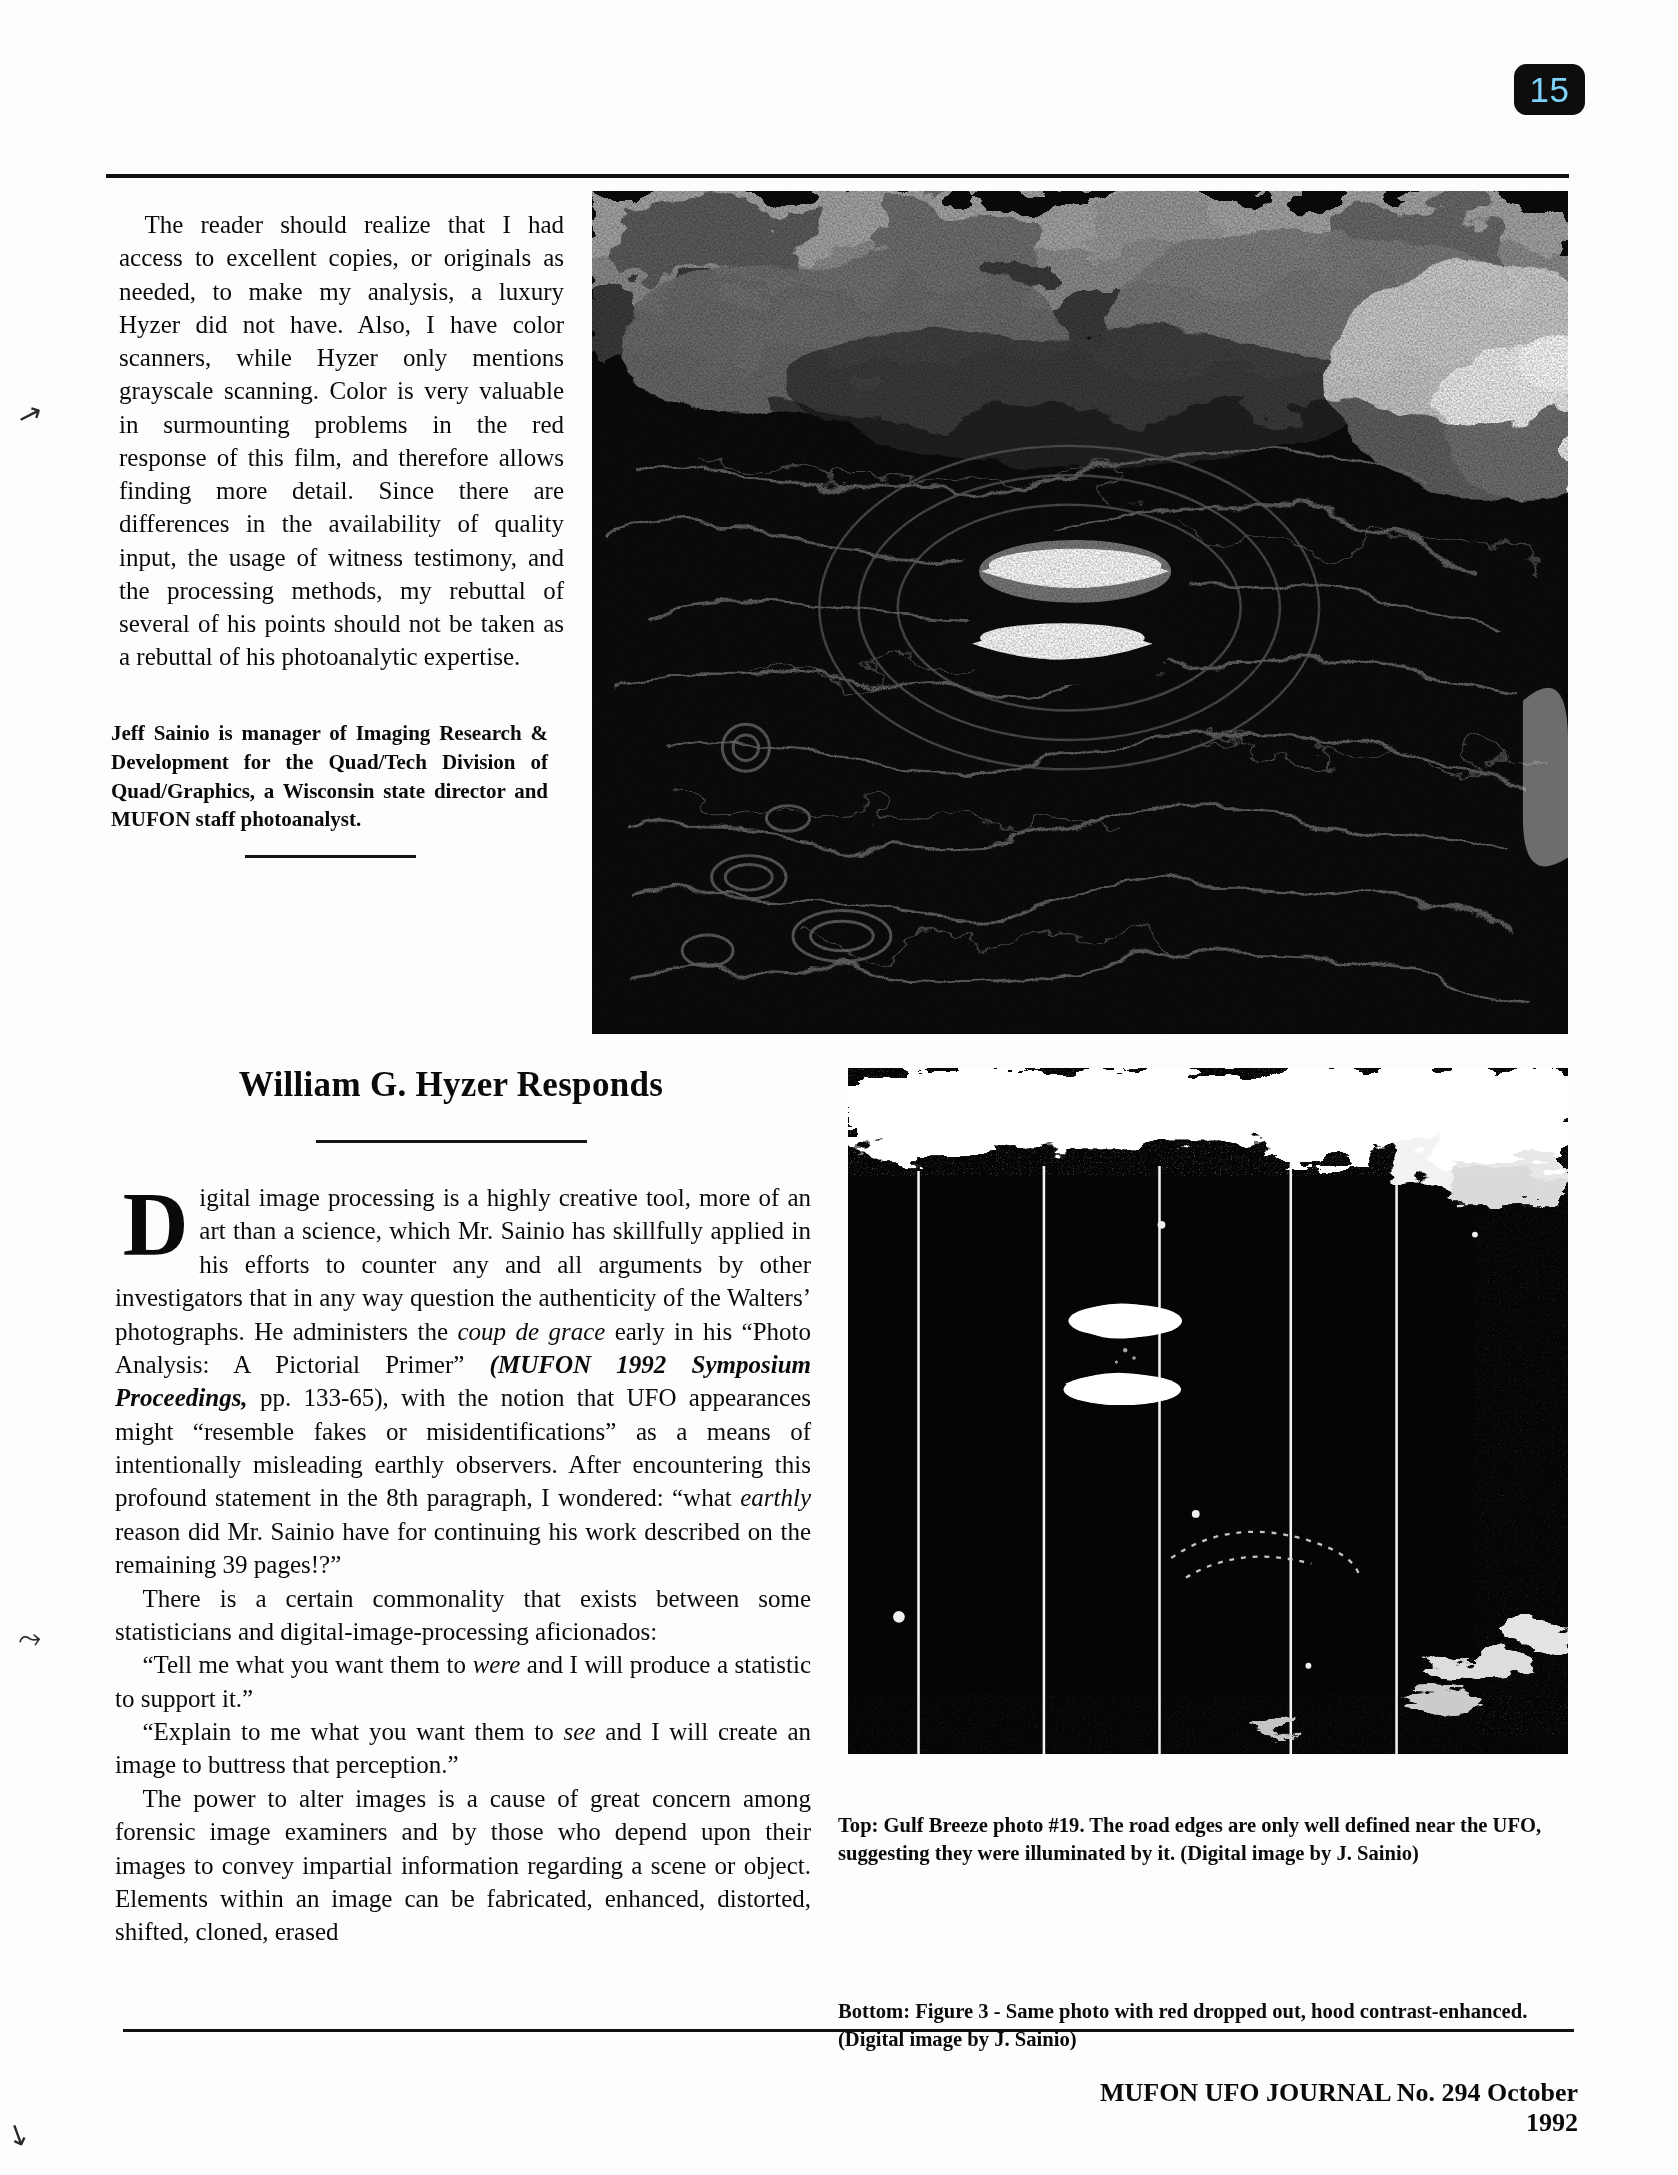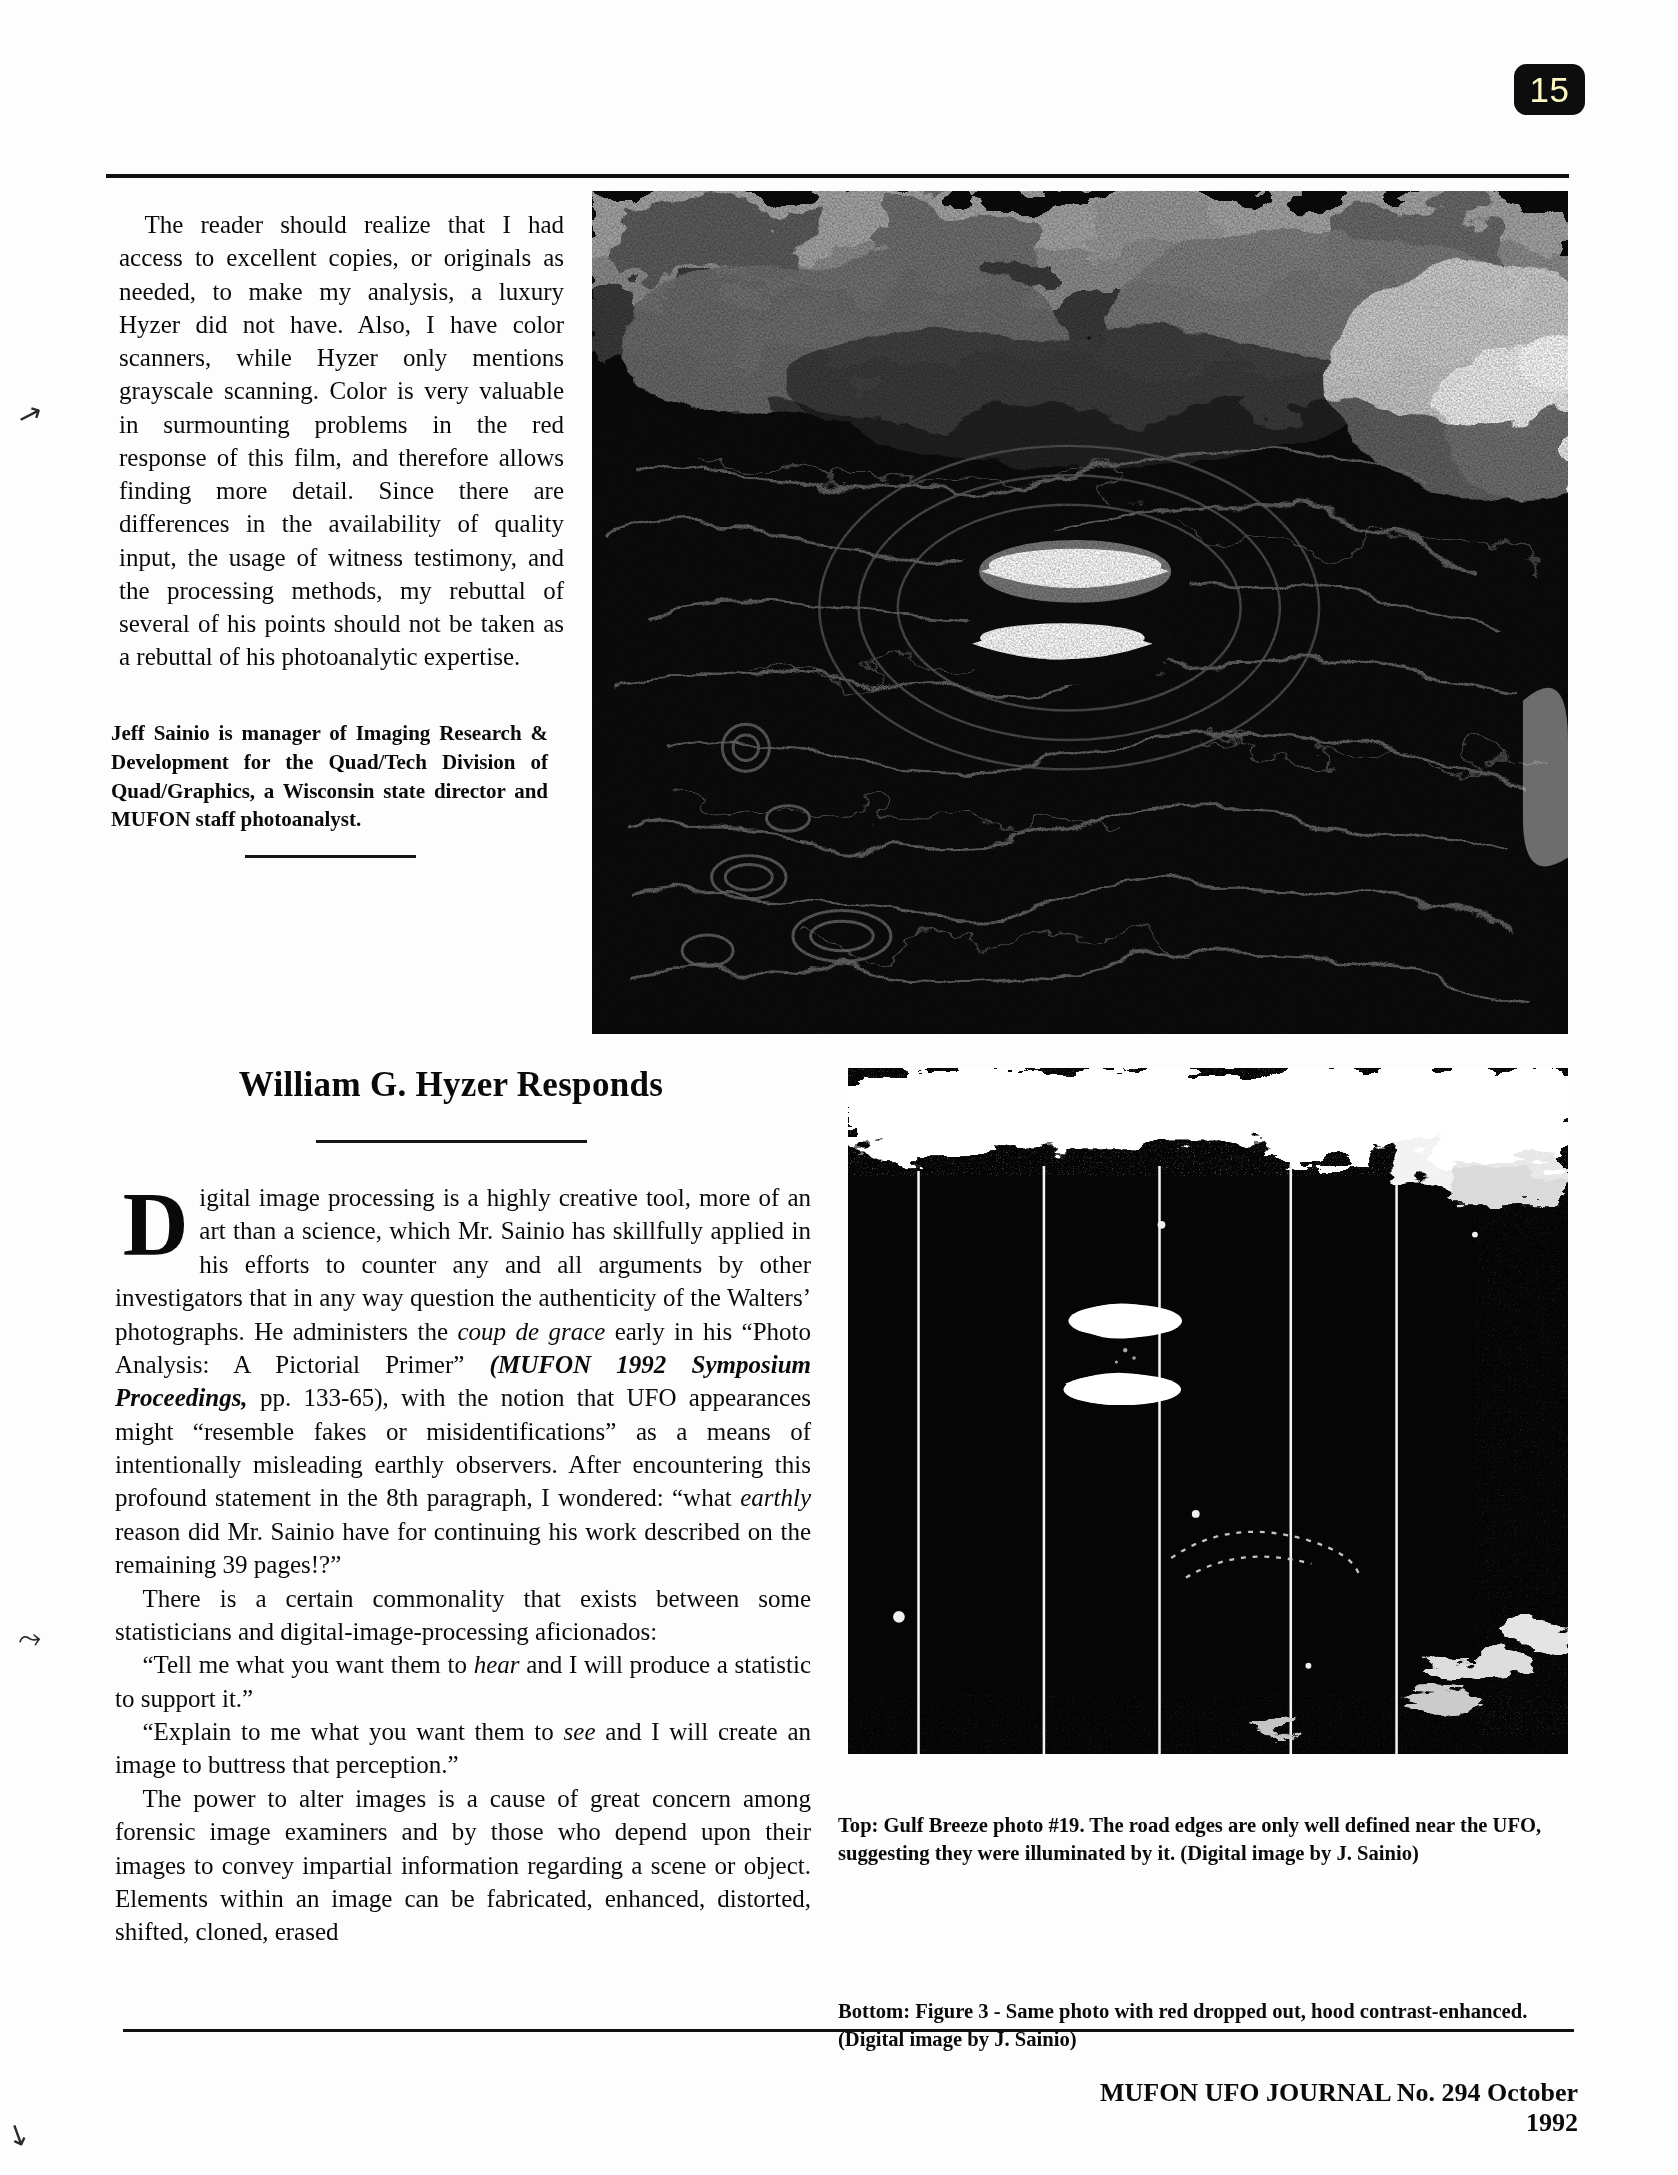--- a/index.html
+++ b/index.html
@@ -24,21 +24,21 @@
 
   
   #page-badge {
     position: absolute;
     left: 1514px;
     top: 64px;
     width: 71px;
     height: 51px;
     background: #0d0d0d;
     border-radius: 12.7px;
-    color: #fef9c3;
+    color: #7dd3fc;
     font-family: "Liberation Sans", sans-serif;
     font-size: 35px;
     font-weight: 400;
     letter-spacing: 0.5px;
     display: flex;
     align-items: center;
     justify-content: center;
     line-height: 1;
   }
 
@@ -403,21 +403,21 @@
 
       <rect x="640" y="120" width="95" height="560" filter="url(#grainBot)" opacity="0.22"></rect>
 
       <rect x="0" y="640" width="735" height="60" filter="url(#grainBot)" opacity="0.18"></rect>
     </svg>
   </div>
 
   <div id="col-left-bottom">
     <p class="first"><span class="dropcap">D</span>igital image processing is a highly creative tool, more of an art than a science, which Mr. Sainio has skillfully applied in his efforts to counter any and all arguments by other investigators that in any way question the authenticity of the Walters’ photographs. He administers the <em>coup de grace</em> early in his “Photo Analysis: A Pictorial Primer” <span class="bi">(MUFON 1992 Symposium Proceedings,</span> pp. 133-65), with the notion that UFO appearances might “resemble fakes or misidentifications” as a means of intentionally misleading earthly observers. After encountering this profound statement in the 8th paragraph, I wondered: “what <em>earthly</em> reason did Mr. Sainio have for continuing his work described on the remaining 39 pages!?”</p>
     <p>There is a certain commonality that exists between some statisticians and digital-image-processing aficionados:</p>
-    <p>“Tell me what you want them to <em>hear</em> and I will produce a statistic to support it.”</p>
+    <p>“Tell me what you want them to <em>were</em> and I will produce a statistic to support it.”</p>
     <p>“Explain to me what you want them to <em>see</em> and I will create an image to buttress that perception.”</p>
     <p>The power to alter images is a cause of great concern among forensic image examiners and by those who depend upon their images to convey impartial information regarding a scene or object. Elements within an image can be fabricated, enhanced, distorted, shifted, cloned, erased</p>
   </div>
 
   <div id="caption-top">
     <p>Top: Gulf Breeze photo #19. The road edges are only well defined near the UFO, suggesting they were illuminated by it. (Digital image by J. Sainio)</p>
   </div>
   <div id="caption-bottom">
     <p>Bottom: Figure 3 - Same photo with red dropped out, hood contrast-enhanced. (Digital image by J. Sainio)</p>
   </div>

